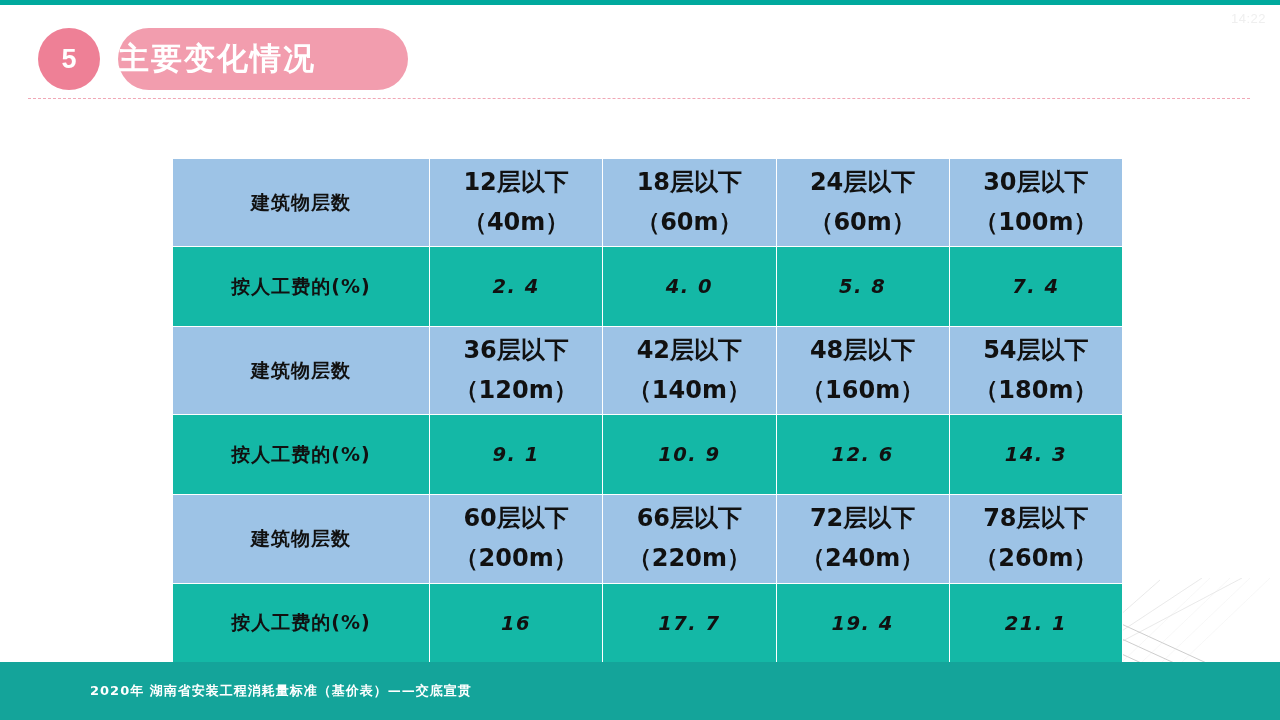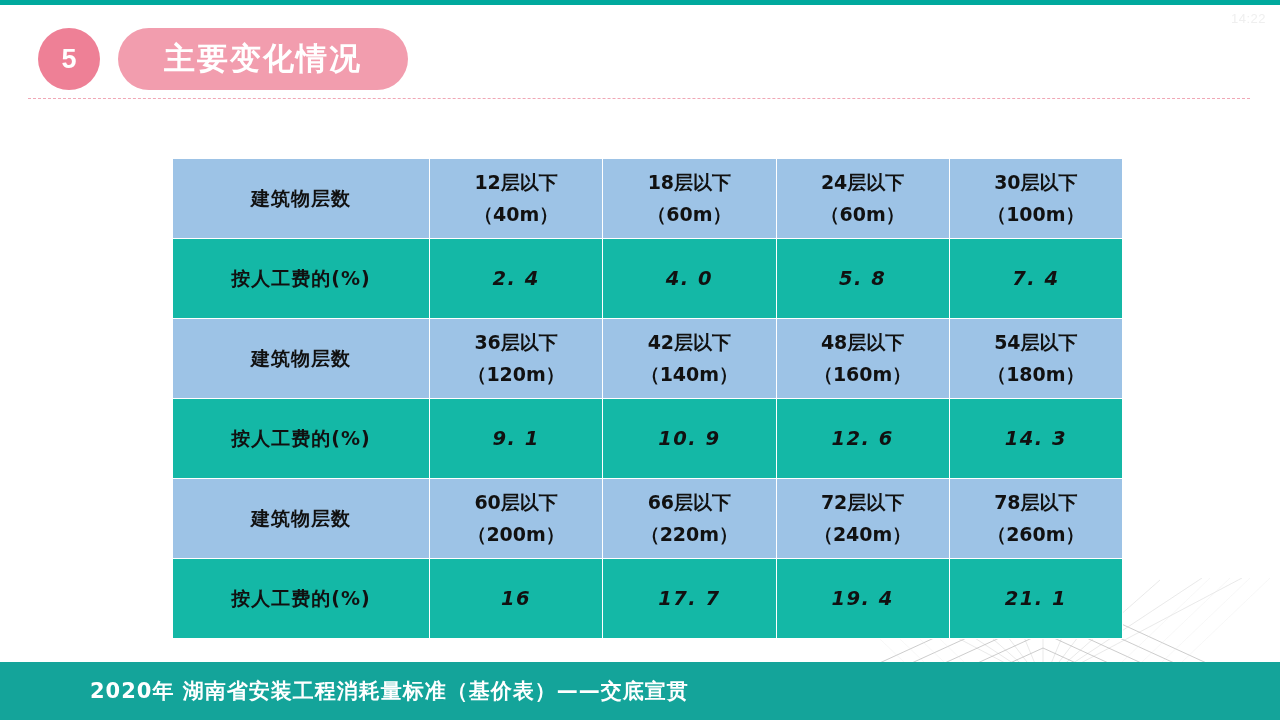--- a/index.html
+++ b/index.html
@@ -69,21 +69,20 @@
   .title-pill {
     position: absolute;
     left: 118px;
     top: 3px;
     width: 290px;
     height: 62px;
     border-radius: 31px;
     background: #F29DAE;
     display: flex;
     align-items: center;
-    justify-content: center;
   }
   .title-pill .title-text {
     color: #ffffff;
     font-size: 31px;
     font-weight: bold;
     letter-spacing: 2px;
     font-family: "DejaVu Sans", "Liberation Sans", sans-serif;
   }
 
   
@@ -139,21 +138,21 @@
     height: 71px;
     padding: 4px 2px;
   }
 
   td.label-cell {
     font-size: 19px;
     font-weight: bold;
     letter-spacing: 1px;
   }
   td.data-cell {
-    font-size: 19px;
+    font-size: 24px;
     font-weight: bold;
     line-height: 1.65;
   }
   td.data-cell .floors { display: block; }
   td.data-cell .height { display: block; text-align: center; }
   td.value-cell {
     font-size: 19.5px;
     font-weight: bold;
     letter-spacing: 1.5px;
     font-style: italic;
@@ -165,21 +164,21 @@
     left: 0;
     bottom: 0;
     width: 1280px;
     height: 58px;
     background: #14A49A;
     display: flex;
     align-items: center;
   }
   .footer-text {
     color: #ffffff;
-    font-size: 21px;
+    font-size: 13px;
     font-weight: bold;
     letter-spacing: 1px;
     margin-left: 90px;
     font-family: "DejaVu Sans", "Liberation Sans", sans-serif;
   }
 </style>
 </head>
 <body>
 
 <div class="slide">

